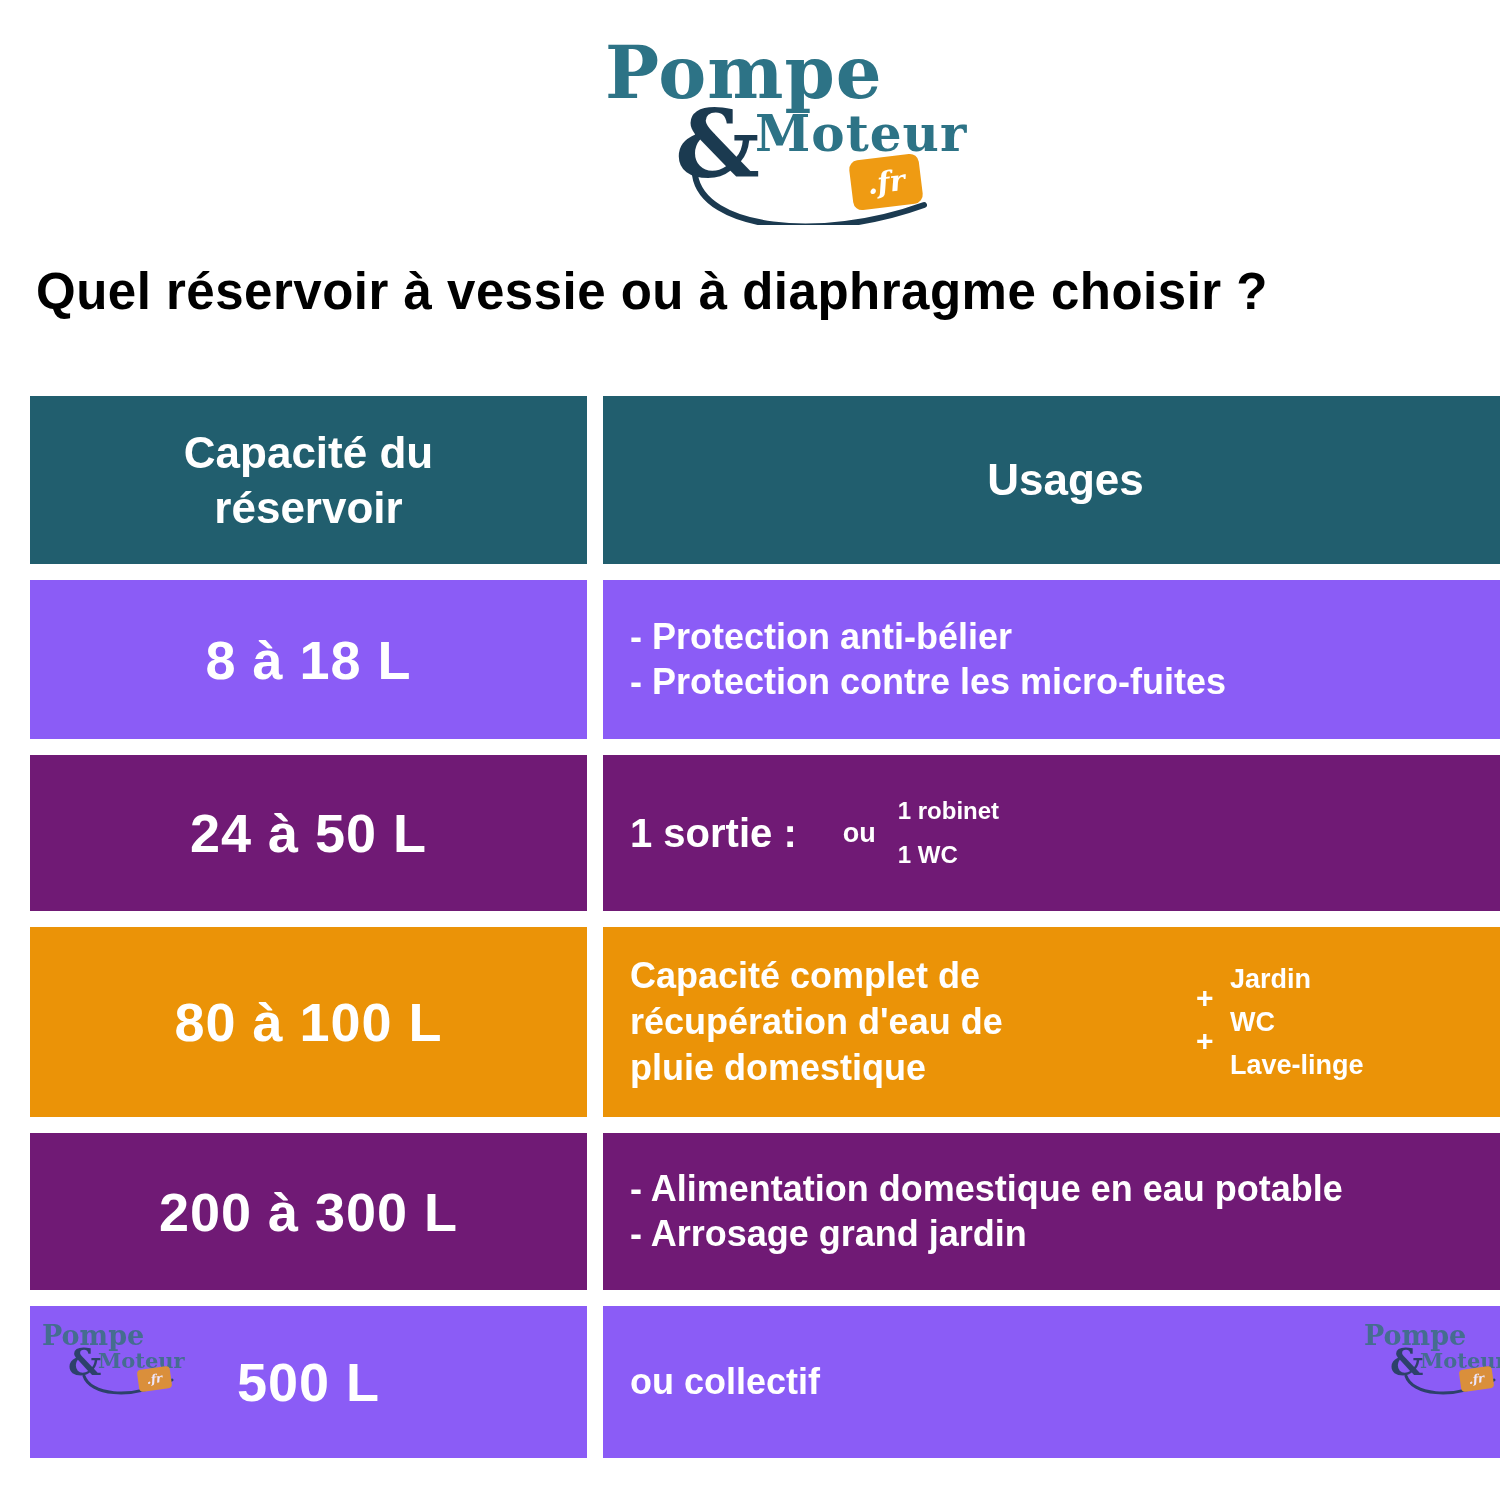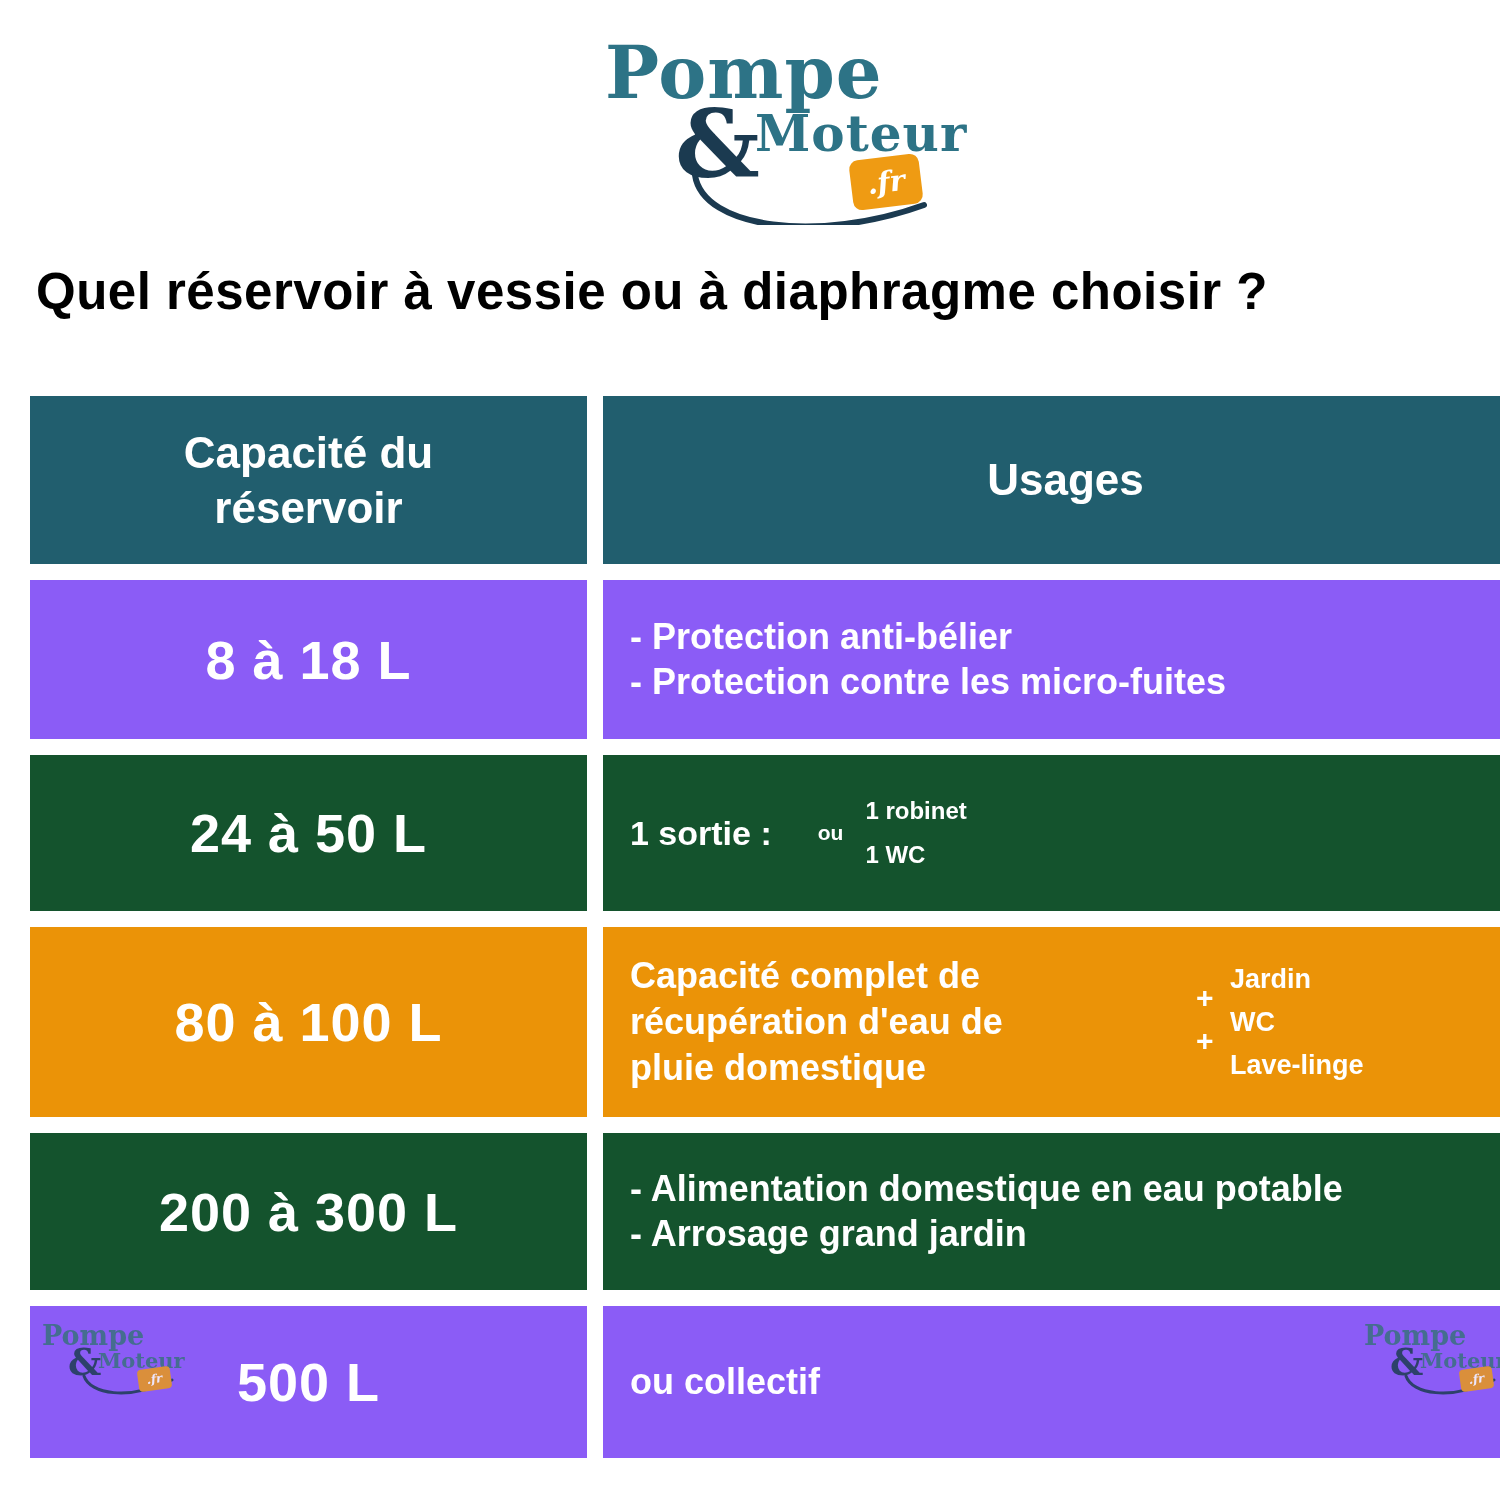--- a/index.html
+++ b/index.html
@@ -36,35 +36,35 @@
   .table {
     position:absolute; left:6px; top:396px; width:1488px;
     display:grid;
     grid-template-columns:557px 925px;
     grid-template-rows:168px 159px 156px 190px 157px 152px;
     gap:16px;
   }
   .cell { display:flex; align-items:center; color:#ffffff; }
   .c-dark   { background:#215E6E; }
   .c-teal   { background:#8b5cf6; }
-  .c-slate  { background:#14532d; }
+  .c-slate  { background:#701a75; }
   .c-orange { background:#EB9307; }
 
   .head-cell { justify-content:center; text-align:center; font-size:44px; font-weight:700; }
   .head-cap span { display:block; max-width:430px; line-height:1.25; }
 
   .cap-cell { justify-content:center; text-align:center; font-size:54px; font-weight:700; letter-spacing:1px; }
 
   .use-cell { padding-left:27px; padding-right:24px; font-size:36px; font-weight:700;align-items:center; }
   .use-lines { line-height:1.24; }
   .use-lines span { display:block; }
 
   
-  .outlet-label { font-size:34px; }
-  .or-label     { font-size:21px; margin-left:46px; }
+  .outlet-label { font-size:40px; }
+  .or-label     { font-size:27px; margin-left:46px; }
   .options      { margin-left:22px; font-size:24px; line-height:44px; }
   .options span { display:block; }
 
   
   .orange-use { position:relative; }
   .sys-text { max-width:448px; line-height:1.27; }
   .plus-group { position:absolute; left:627px; top:50%; transform:translateY(-50%); font-size:27px; line-height:43px; }
   .plus-group .pg-item { display:block; }
   .plus-group .plus { position:absolute; left:-34px; font-size:30px; line-height:1; }
   .plus-1 { top:25px; }

